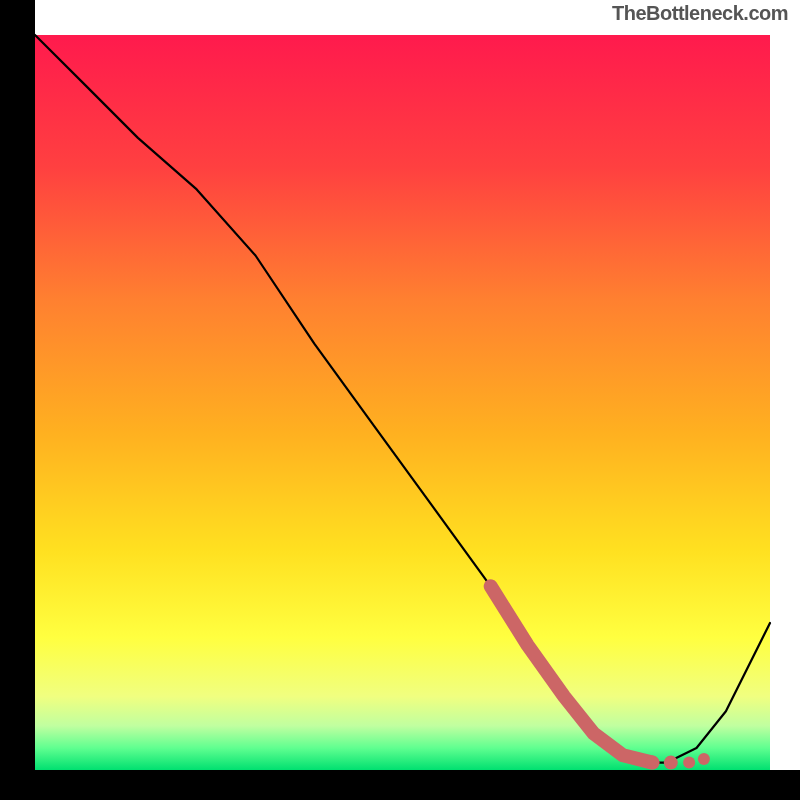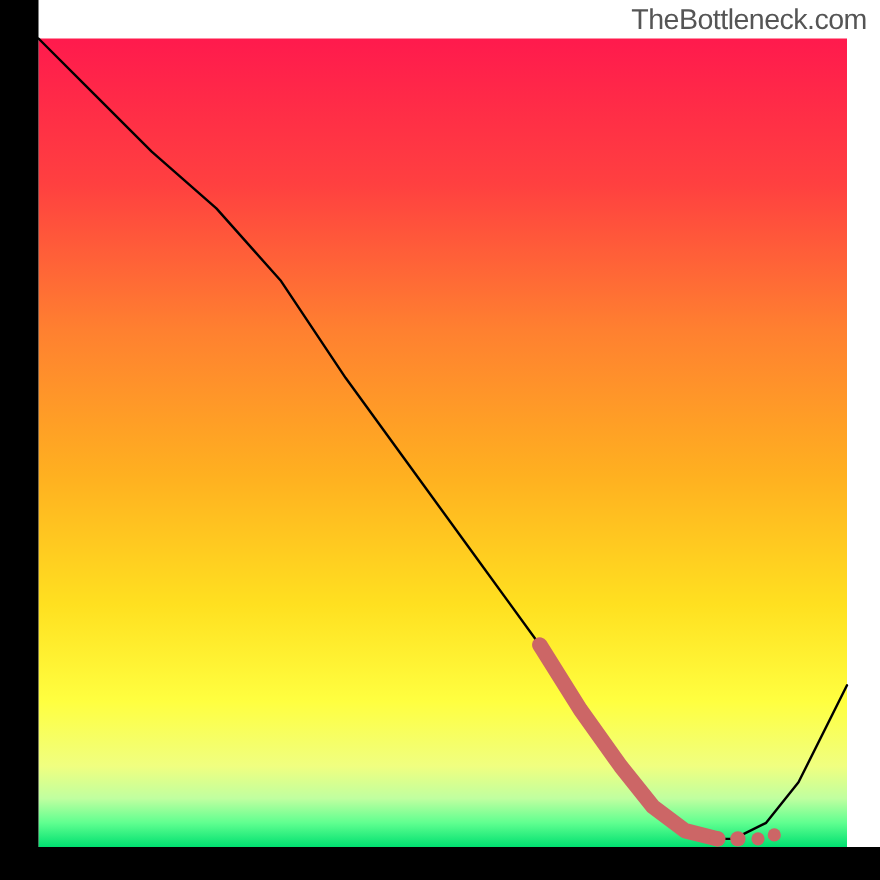--- a/index.html
+++ b/index.html
@@ -13,22 +13,22 @@
   }
   .chart-wrap {
     position: relative;
     width: 800px;
     height: 800px;
   }
   .watermark {
     position: absolute;
     top: 2px;
     right: 12px;
-    font-size: 26px;
-    font-weight: normal;
+    font-size: 20px;
+    font-weight: bold;
     color: #555555;
     letter-spacing: -0.5px;
     z-index: 10;
     user-select: none;
   }
   svg.plot {
     position: absolute;
     left: 0;
     top: 0;
     width: 800px;

